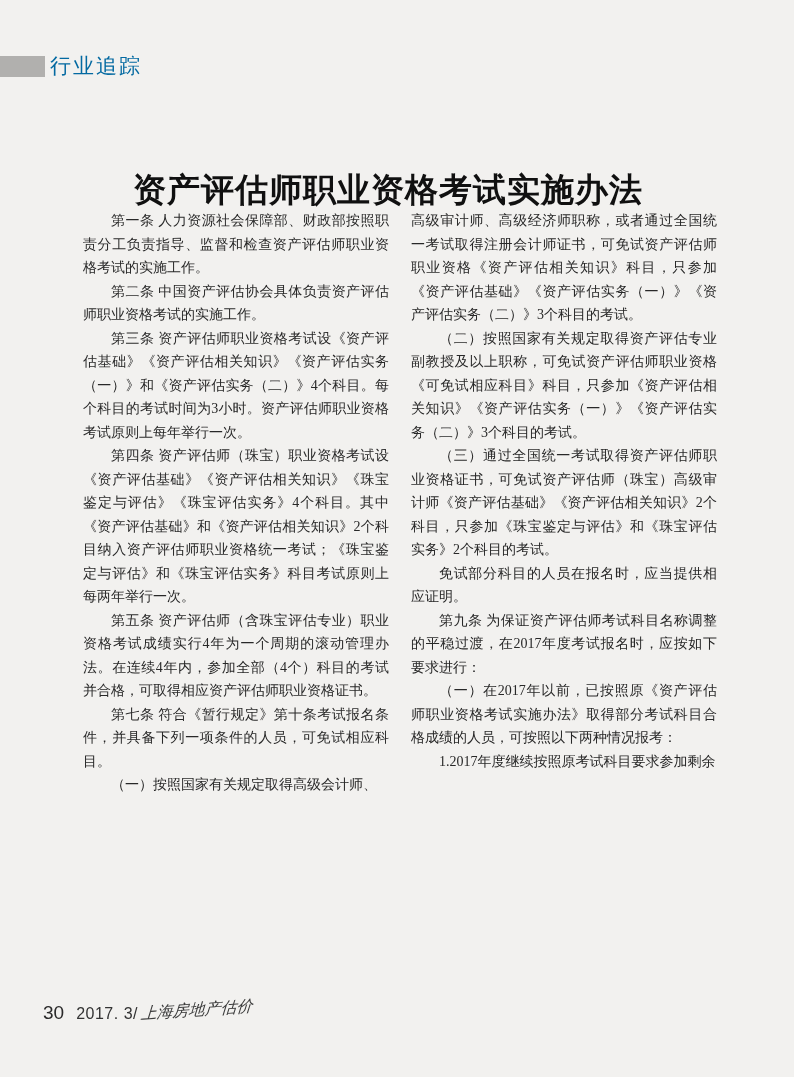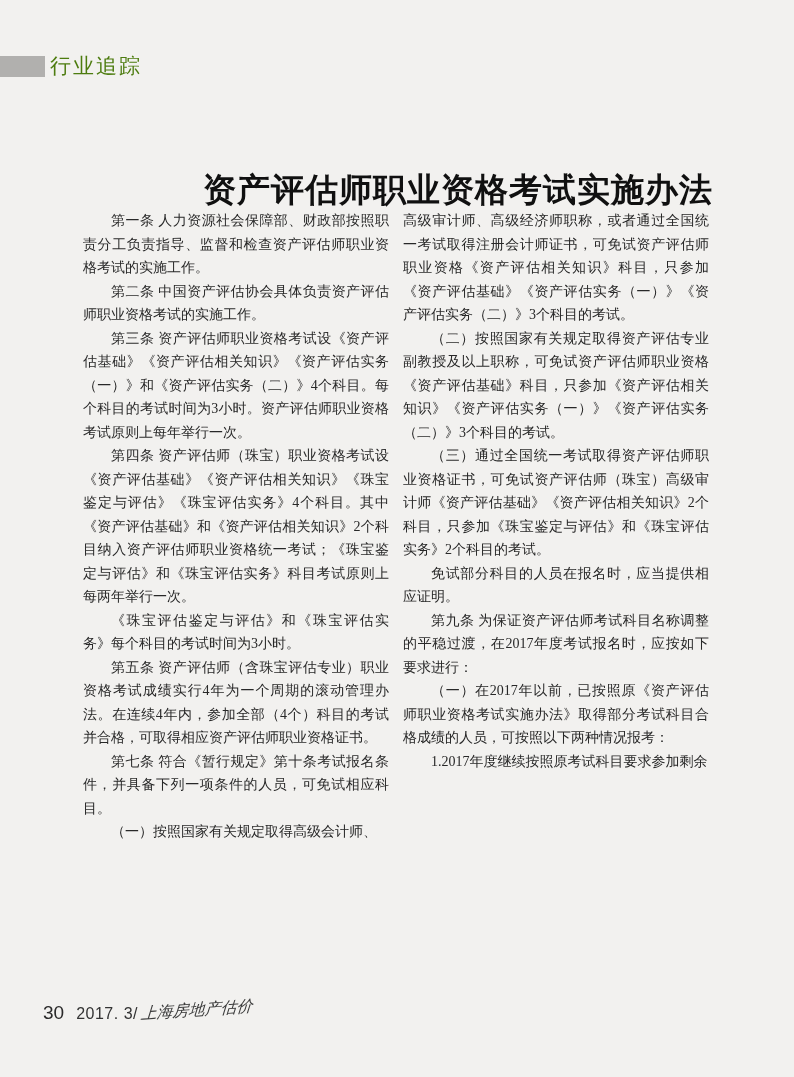--- a/index.html
+++ b/index.html
@@ -9,34 +9,34 @@
     position: relative;
     overflow: hidden;
     font-family: "Liberation Serif", "DejaVu Serif", serif;
     color: #262626;
   }
   
   .section-tab { position: absolute; top: 52px; left: 0; display: flex; align-items: center; }
   .tab-bar { width: 45px; height: 21px; background: #b1b0ae; margin-right: 5px; }
   .tab-label {
     font-family: "Liberation Sans", "DejaVu Sans", sans-serif;
-    font-size: 21px; color: #4d7c0f; letter-spacing: 2px;
+    font-size: 21px; color: #0369a1; letter-spacing: 2px;
   }
   
   .doc-title {
     position: absolute; top: 146px; left: 63px; width: 650px;
-    text-align: right;
+    text-align: center;
     font-family: "Liberation Sans", "DejaVu Sans", sans-serif;
     font-weight: bold; font-size: 33px; letter-spacing: 1px; color: #101010;
     white-space: nowrap;
   }
   
   .columns {
     position: absolute; top: 209px; left: 83px; width: 634px;
-    display: flex; gap: 14px;
+    display: flex; gap: 22px;
   }
   .col {
     width: 306px;
     font-size: 14px; line-height: 23.5px;
     text-align: justify;
     color: #282828;
   }
   .p { margin: 0; }
   .p.indent { text-indent: 2em; }
   
@@ -70,28 +70,27 @@
 </div>
 
 <h1 class="doc-title">资产评估师职业资格考试实施办法</h1>
 
 <div class="columns">
   <div class="col">
     <p class="p indent">第一条 人力资源社会保障部、财政部按照职责分工负责指导、监督和检查资产评估师职业资格考试的实施工作。</p>
     <p class="p indent">第二条 中国资产评估协会具体负责资产评估师职业资格考试的实施工作。</p>
     <p class="p indent">第三条 资产评估师职业资格考试设《资产评估基础》《资产评估相关知识》《资产评估实务（一）》和《资产评估实务（二）》4个科目。每个科目的考试时间为3小时。资产评估师职业资格考试原则上每年举行一次。</p>
     <p class="p indent">第四条 资产评估师（珠宝）职业资格考试设《资产评估基础》《资产评估相关知识》《珠宝鉴定与评估》《珠宝评估实务》4个科目。其中《资产评估基础》和《资产评估相关知识》2个科目纳入资产评估师职业资格统一考试；《珠宝鉴定与评估》和《珠宝评估实务》科目考试原则上每两年举行一次。</p>
-    <p class="p indent">《珠宝评估鉴定与评估》和《珠宝评估实务》每个科目的考试时间为3小时。</p>
     <p class="p indent">第五条 资产评估师（含珠宝评估专业）职业资格考试成绩实行4年为一个周期的滚动管理办法。在连续4年内，参加全部（4个）科目的考试并合格，可取得相应资产评估师职业资格证书。</p>
     <p class="p indent">第七条 符合《暂行规定》第十条考试报名条件，并具备下列一项条件的人员，可免试相应科目。</p>
     <p class="p indent">（一）按照国家有关规定取得高级会计师、</p>
   </div>
   <div class="col">
     <p class="p">高级审计师、高级经济师职称，或者通过全国统一考试取得注册会计师证书，可免试资产评估师职业资格《资产评估相关知识》科目，只参加《资产评估基础》《资产评估实务（一）》《资产评估实务（二）》3个科目的考试。</p>
-    <p class="p indent">（二）按照国家有关规定取得资产评估专业副教授及以上职称，可免试资产评估师职业资格《资产评估基础》科目，只参加《资产评估相关知识》《资产评估实务（一）》《资产评估实务（二）》3个科目的考试。</p>
+    <p class="p indent">（二）按照国家有关规定取得资产评估专业副教授及以上职称，可免试资产评估师职业资格《可免试相应科目》科目，只参加《资产评估相关知识》《资产评估实务（一）》《资产评估实务（二）》3个科目的考试。</p>
     <p class="p indent">（三）通过全国统一考试取得资产评估师职业资格证书，可免试资产评估师（珠宝）高级审计师《资产评估基础》《资产评估相关知识》2个科目，只参加《珠宝鉴定与评估》和《珠宝评估实务》2个科目的考试。</p>
     <p class="p indent">免试部分科目的人员在报名时，应当提供相应证明。</p>
     <p class="p indent">第九条 为保证资产评估师考试科目名称调整的平稳过渡，在2017年度考试报名时，应按如下要求进行：</p>
     <p class="p indent">（一）在2017年以前，已按照原《资产评估师职业资格考试实施办法》取得部分考试科目合格成绩的人员，可按照以下两种情况报考：</p>
     <p class="p indent">1.2017年度继续按照原考试科目要求参加剩余</p>
   </div>
 </div>
 
 <div class="footer">
   <span class="page-num">30</span>

